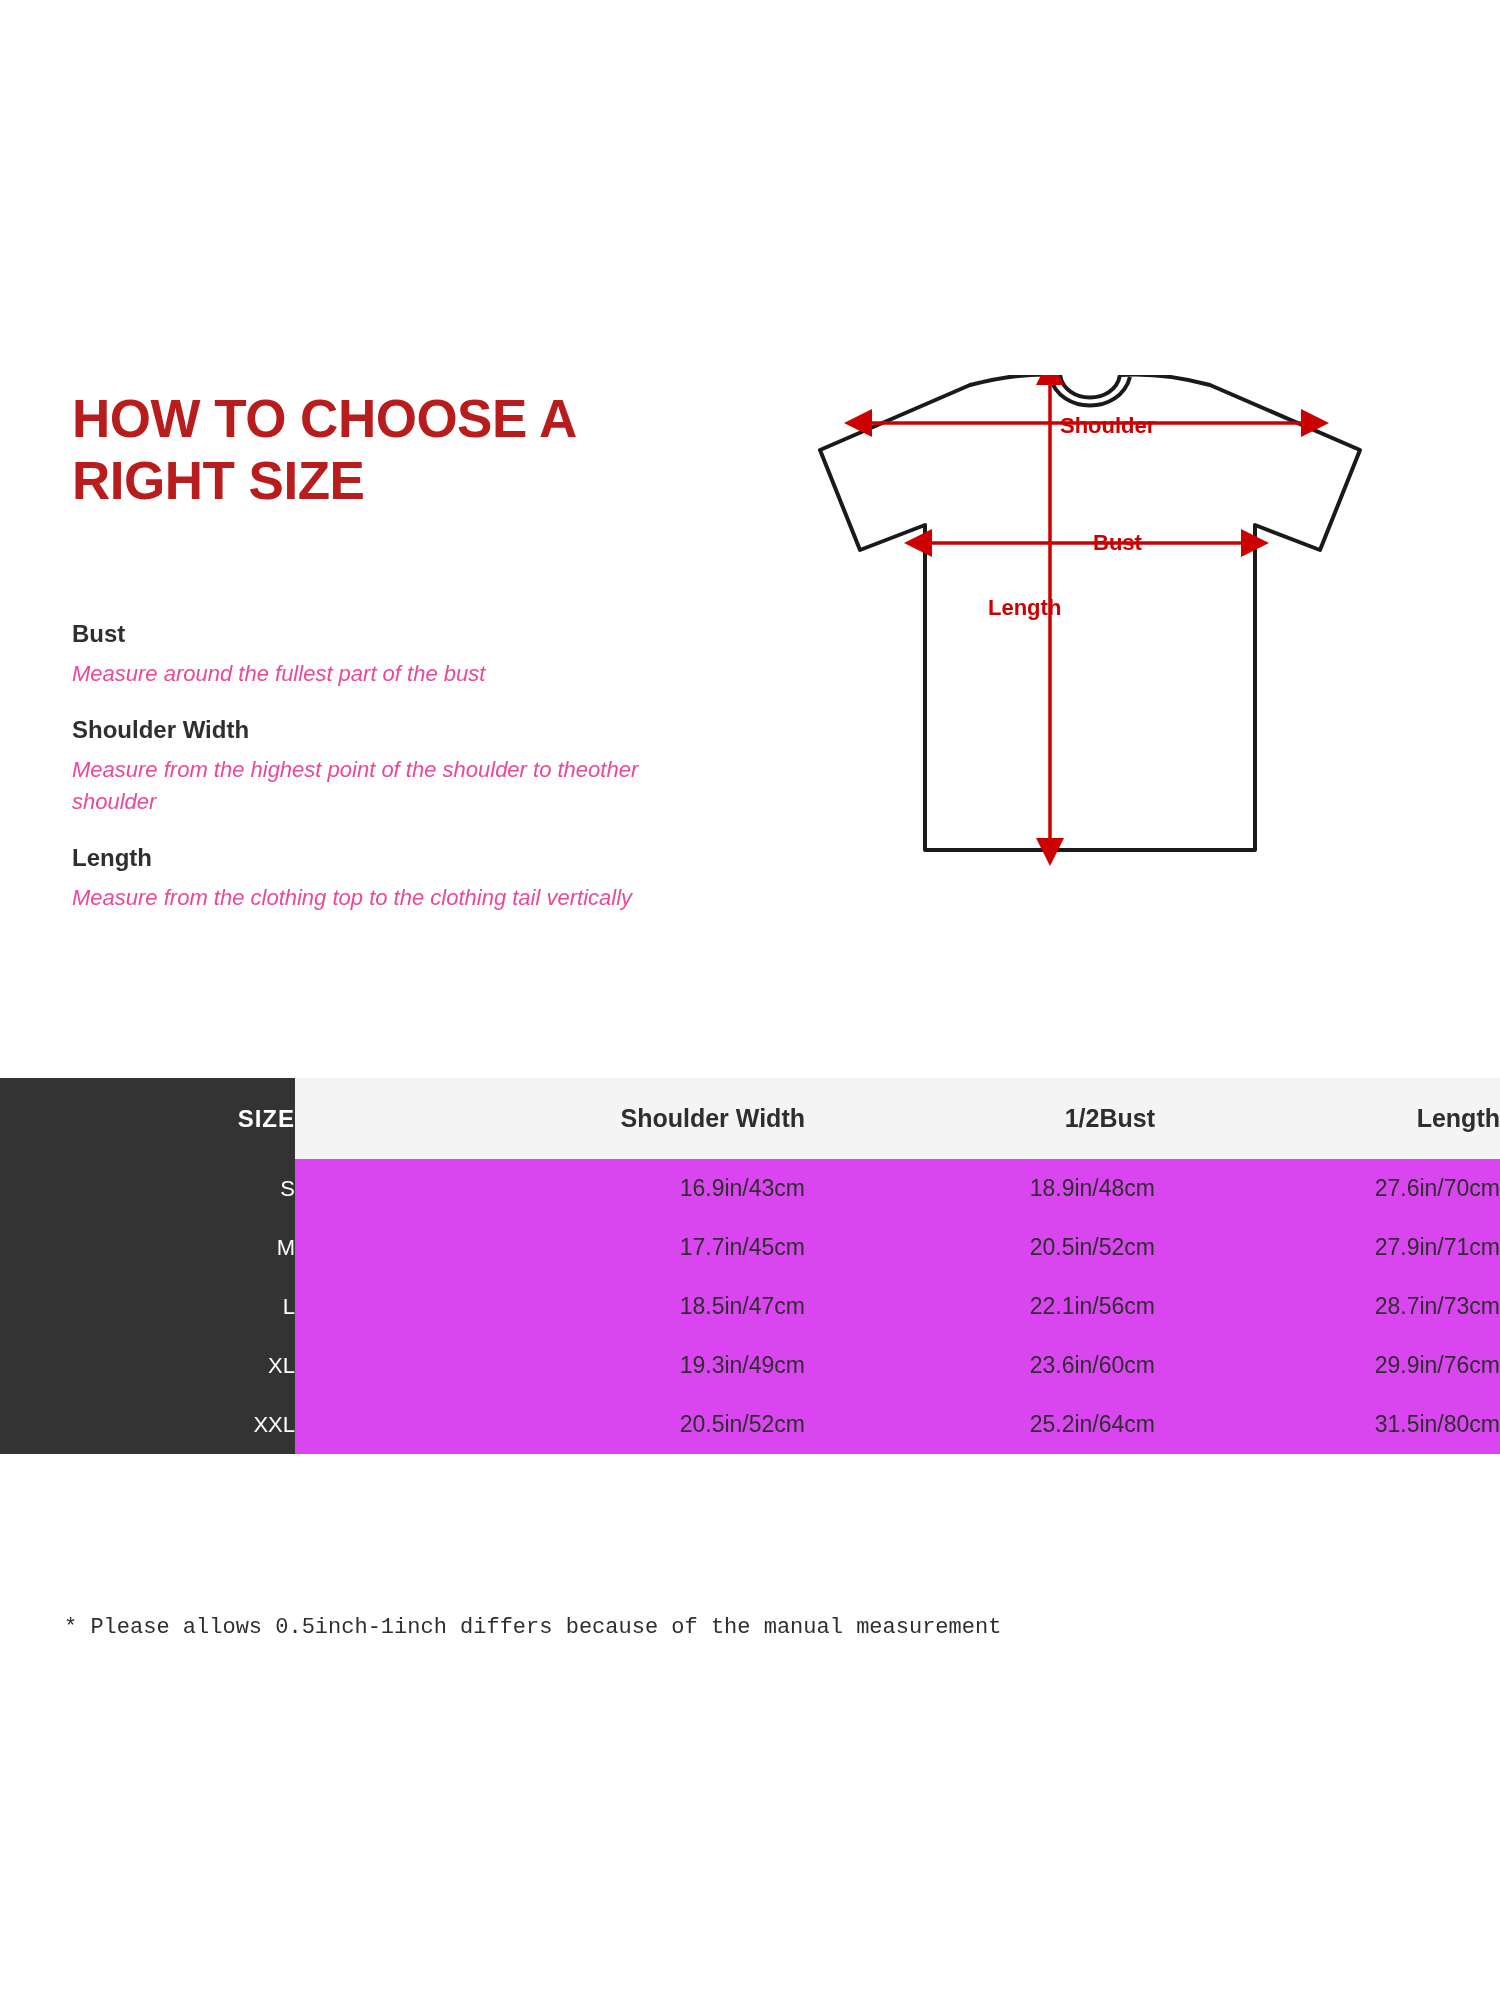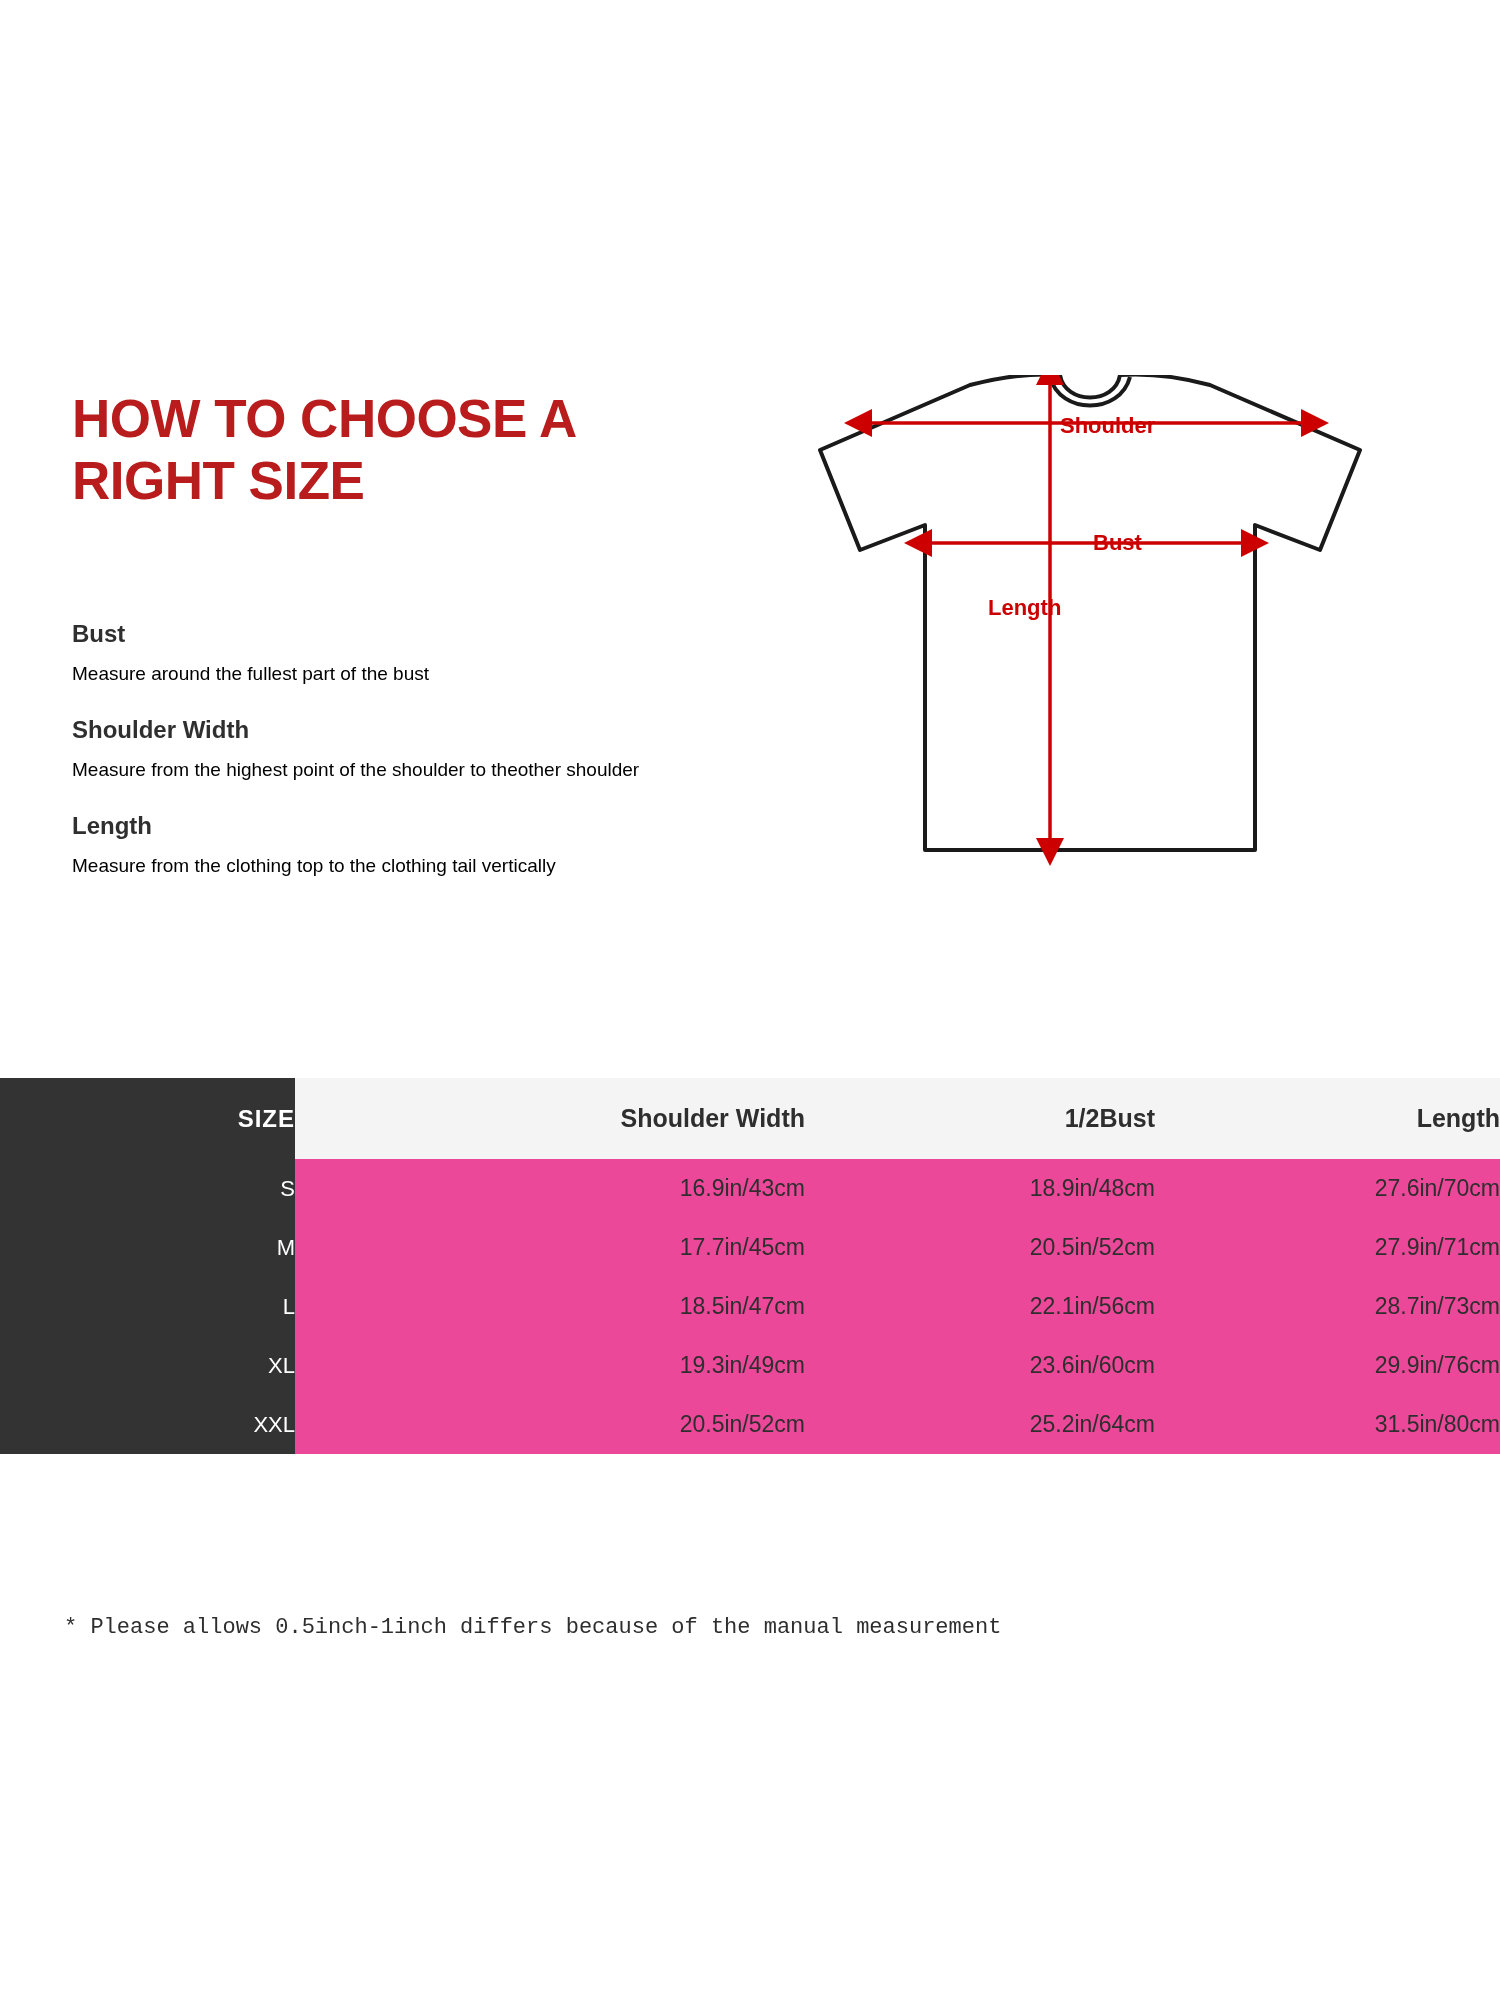--- a/index.html
+++ b/index.html
@@ -61,25 +61,26 @@
     top: 620px;
     width: 600px;
   }
   .def-term {
     font-size: 24px;
     font-weight: bold;
     color: #2f2f2f;
     margin-bottom: 10px;
   }
   .def-desc {
-    font-size: 19px;
+    font-size: 22px;
     line-height: 32px;
-    color: #000000;
+    color: #ec4899;
     margin-bottom: 26px;
     max-width: 570px;
+    font-style: italic;
   }
 
   
   .diagram {
     position: absolute;
     left: 760px;
     top: 375px;
     width: 640px;
     height: 650px;
   }
@@ -122,21 +123,21 @@
     background: #f4f4f4;
   }
   thead th.sizecol {
     background: #333333;
     color: #ffffff;
     font-size: 24px;
     letter-spacing: 1px;
   }
   tbody td {
     padding: 16px 0 16px 0;
-    background: #ec4899;
+    background: #d946ef;
   }
   tbody td.sizecol {
     background: #333333;
     color: #ffffff;
     font-size: 22px;
   }
   col.c-size { width: 295px; }
   col.c-shoulder { width: 510px; }
   col.c-bust { width: 350px; }
   col.c-length { width: 345px; }

